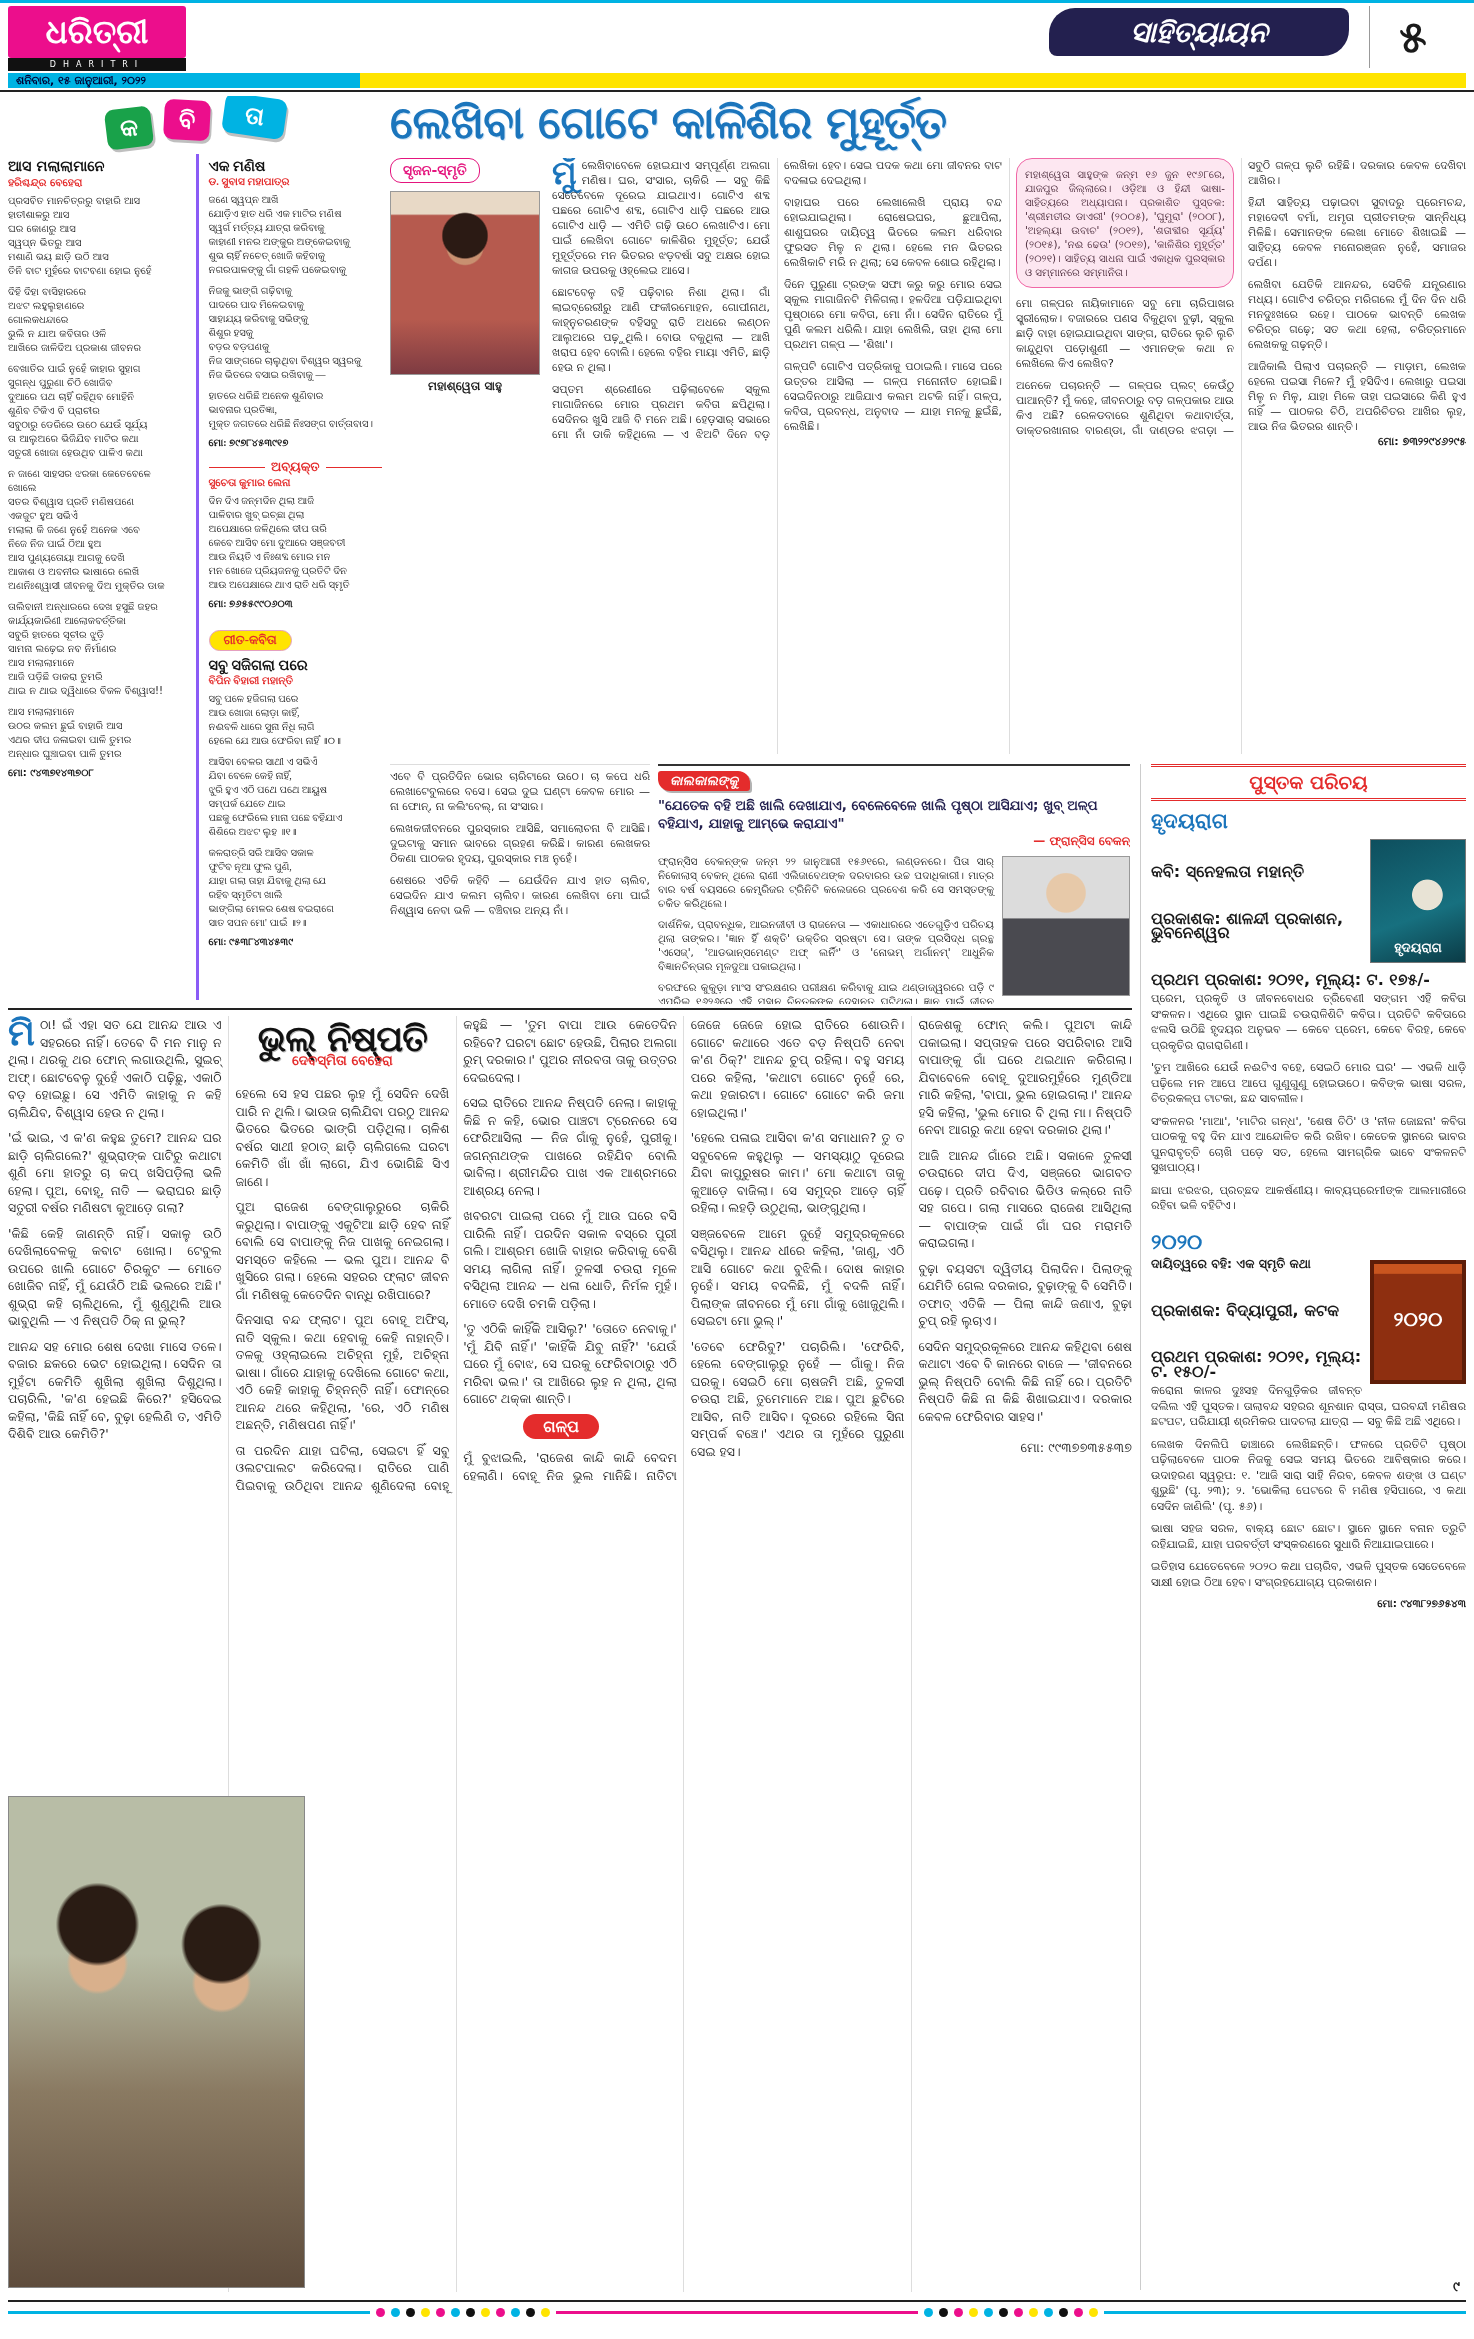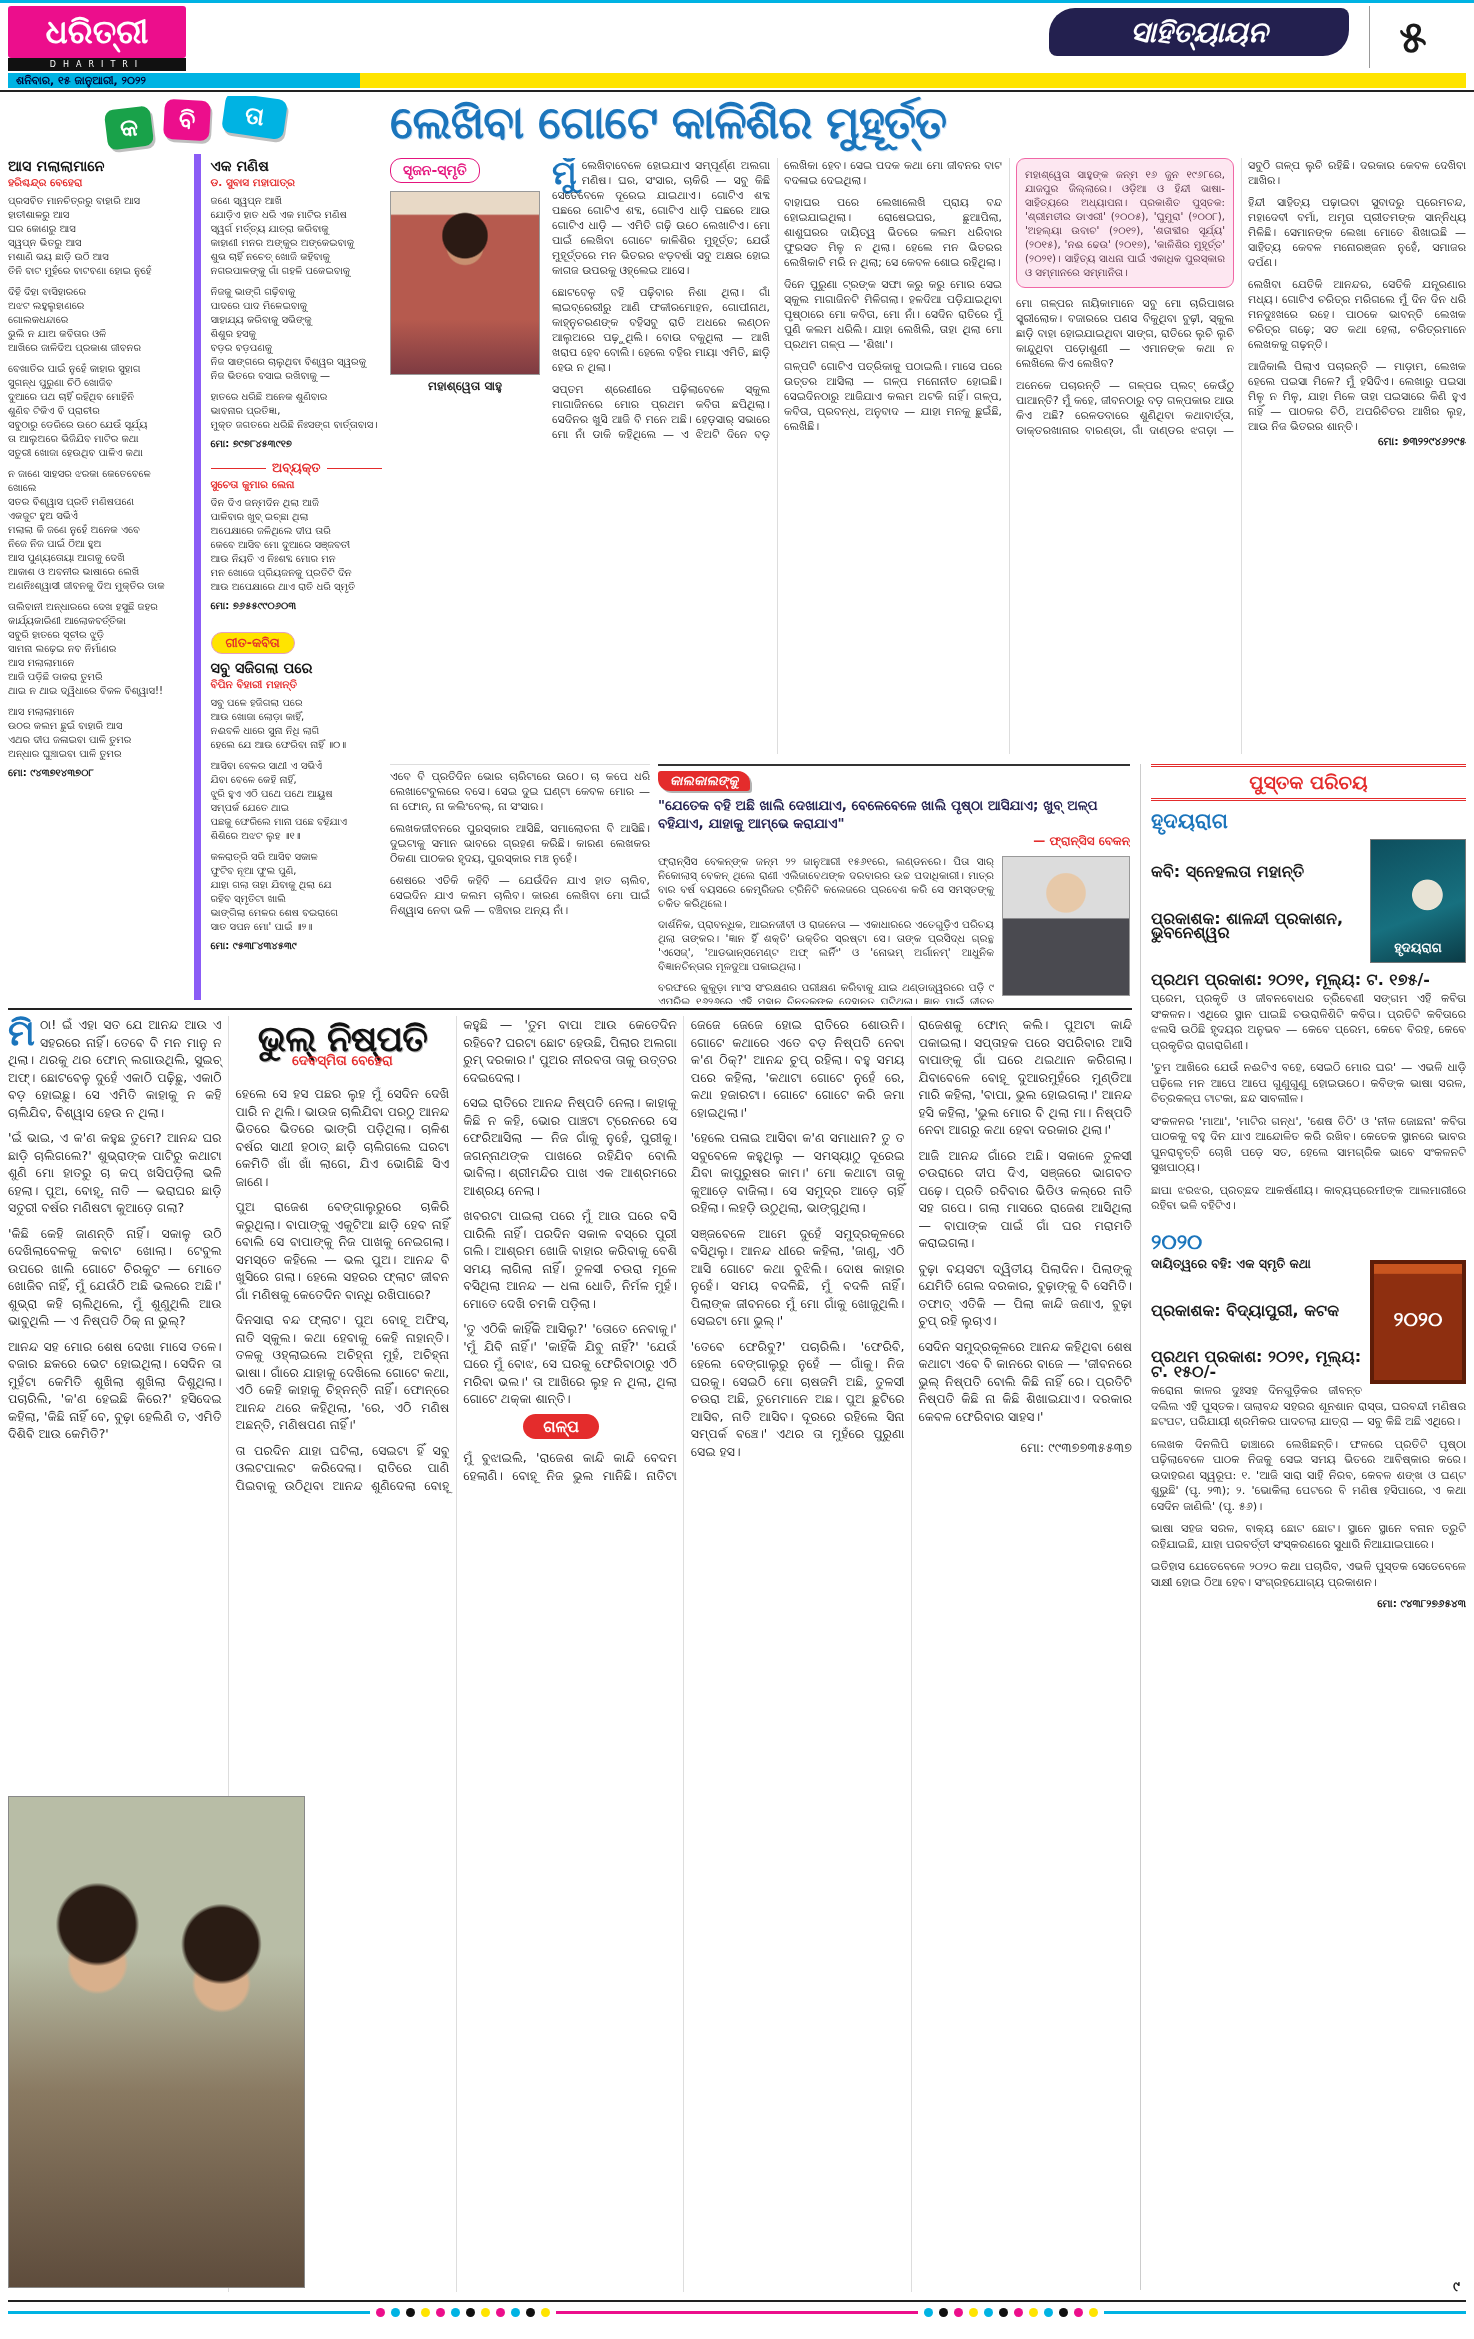--- a/index.html
+++ b/index.html
@@ -23,21 +23,21 @@
   
   .poetry{position:absolute;left:8px;top:96px;width:374px;height:906px;overflow:hidden;}
   .kabita-head{text-align:center;height:54px;padding-top:4px;}
   .kletter{display:inline-block;min-width:46px;height:40px;color:#fff;font-weight:bold;font-size:24px;
            text-align:center;line-height:40px;border-radius:9px;box-shadow:2px 3px 0 rgba(0,0,0,.25);margin:0 4px;}
   .k0{background:#19a24a;transform:rotate(-7deg) translateY(8px);}
   .k1{background:#ec0e8c;transform:rotate(3deg);}
   .k2{background:#00b3e3;transform:rotate(8deg) translateY(-4px);padding:0 8px;}
   .poem-cols{display:flex;gap:14px;height:846px;overflow:hidden;}
   .pcol{flex:1;overflow:hidden;}
-  .pcol + .pcol{border-left:7px solid #8b5cf6;padding-left:10px;}
+  .pcol + .pcol{border-left:3px solid #8b5cf6;padding-left:10px;font-family:Liberation Serif, serif;}
   .ptitle{font-size:14.5px;font-weight:bold;margin:4px 0 1px;color:#111;}
   .pauthor{color:#e42c2c;font-size:10.5px;font-weight:bold;margin-bottom:5px;}
   .pline{font-size:10px;line-height:14px;min-height:7px;}
   .pphone{font-weight:bold;font-size:10px;margin:6px 0 10px;}
   .rubric{display:flex;align-items:center;gap:6px;color:#e42c2c;font-weight:bold;font-size:13px;margin:10px 0 2px;}
   .rubric::before,.rubric::after{content:"";flex:1;border-top:1px solid #e42c2c;}
   .geet-pill{display:inline-block;background:#ffe400;color:#e42c2c;font-weight:bold;font-size:12.5px;
              padding:2px 14px;border-radius:13px;border:1px solid #e4a0c0;margin:10px 0 2px;}
   
   .article{position:absolute;left:390px;top:96px;width:1076px;height:662px;overflow:hidden;}
@@ -49,21 +49,21 @@
           padding:3px 12px;border-radius:11px;margin-bottom:8px;}
   .author-photo{width:148px;height:182px;border:1px solid #999;
      background:radial-gradient(circle at 50% 24%,#2b1a14 0 14%,transparent 15%),
                 radial-gradient(circle at 50% 30%,#c89070 0 12%,transparent 13%),
                 linear-gradient(180deg,#e8d9c6 0 12%,#b65a4e 13% 70%,#7e3b42 100%);}
   .photo-caption{font-weight:bold;font-size:12px;text-align:center;margin-top:4px;}
   .art-text{flex:1;column-count:4;column-gap:14px;column-rule:1px solid #ddd;height:596px;overflow:hidden;
             font-size:11px;line-height:15px;text-align:justify;}
   .para{margin:0 0 7px;text-align:justify;}
   .dropcap{float:left;font-size:33px;line-height:30px;font-weight:bold;color:#1b75bc;padding:0 5px 0 0;}
-  .bio-box{background:#fde7f1;border:1.5px solid #f067a6;border-radius:9px;padding:8px;font-size:10.3px;
+  .bio-box{background:#fde7f1;border:1.5px solid #f067a6;border-radius:16px;padding:8px;font-size:10.3px;
            line-height:14px;break-inside:avoid;margin:4px 0 8px;color:#4a2a3a;}
   .art-phone{text-align:right;font-weight:bold;font-size:11px;}
   .art-cont{position:absolute;left:390px;top:764px;width:260px;height:240px;overflow:hidden;
             font-size:11px;line-height:15px;border-top:1px solid #ddd;padding-top:4px;box-sizing:border-box;}
   
   .quote{position:absolute;left:658px;top:764px;width:472px;height:240px;overflow:hidden;
          border-top:2px solid #333;padding-top:4px;box-sizing:border-box;}
   .quote-label{display:inline-block;background:#e42c2c;color:#fff;font-weight:bold;font-style:italic;
          font-size:13px;padding:2px 12px;border-radius:3px 12px 3px 12px;box-shadow:2px 2px 0 rgba(0,0,0,.3);}
   .quote-text{font-size:13.5px;line-height:18px;font-weight:bold;color:#23204f;margin:5px 0 2px;}

